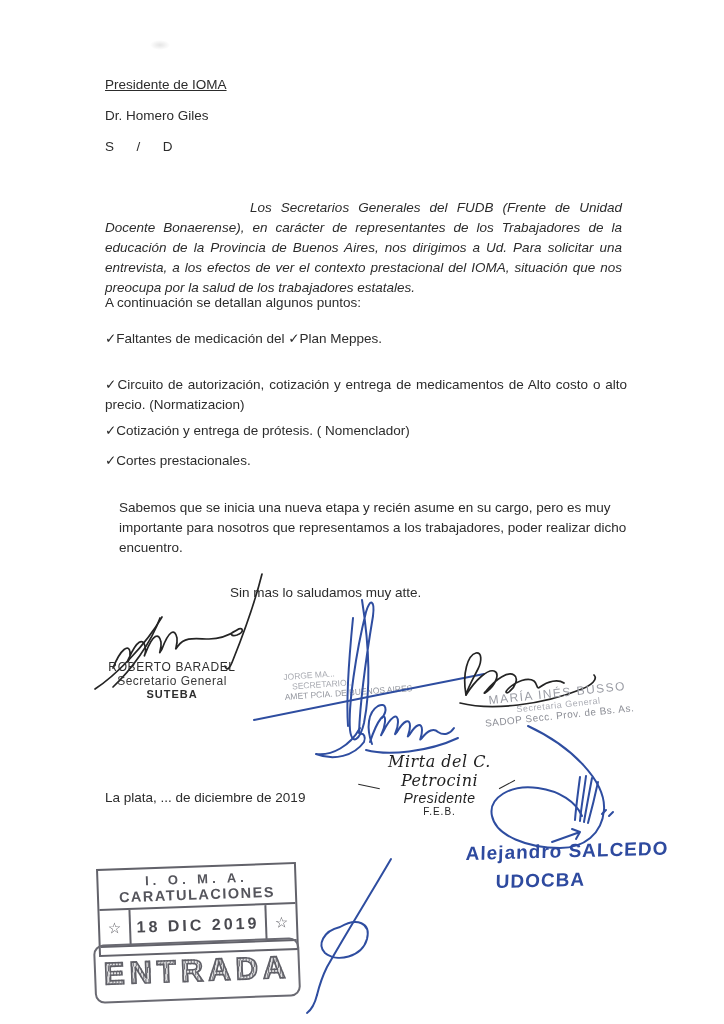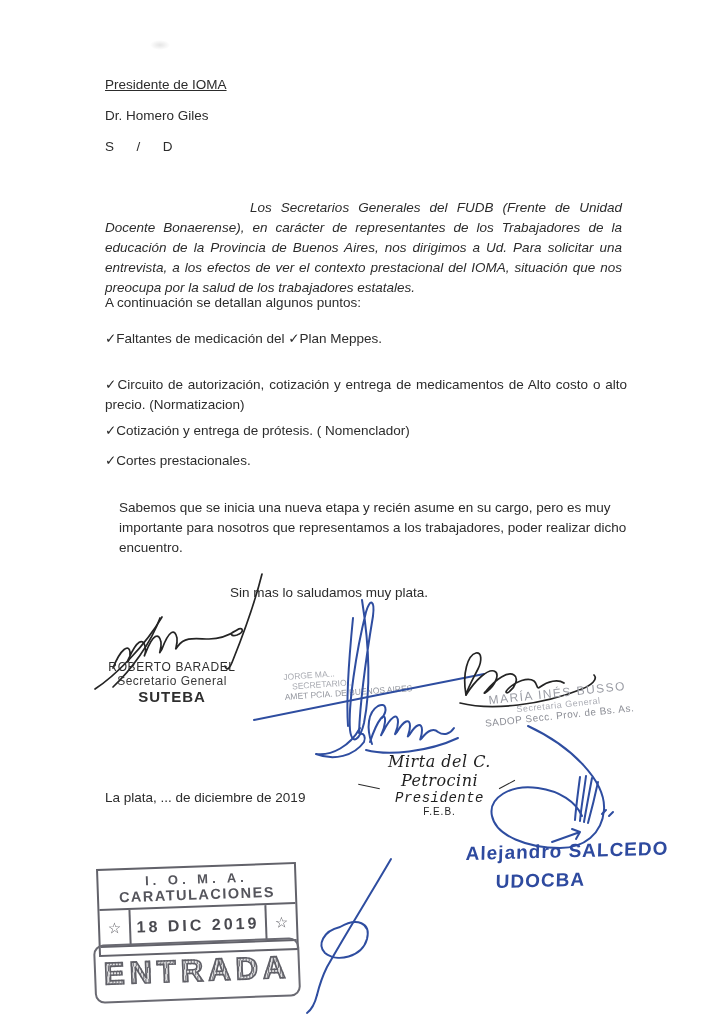--- a/index.html
+++ b/index.html
@@ -17,25 +17,25 @@
   .sig-stroke{fill:none;stroke-linecap:round;stroke-linejoin:round;}
   .sig-black{stroke:#242424;stroke-width:1.7;}
   .sig-blue{stroke:#2e4da0;stroke-width:2;}
   .stamp-text-block{text-align:center;letter-spacing:.5px;}
   .gray-stamp{color:#a9abb2;transform-origin:left top;}
   .smudge{width:20px;height:10px;border-radius:50%;
     background:radial-gradient(closest-side,rgba(0,0,0,.10),rgba(0,0,0,0));}
   
   .sig-name{font-size:12px;letter-spacing:.6px;color:#2e2e2e;}
   .sig-title{font-size:12px;color:#3a3a3a;}
-  .sig-org{font-size:15px;font-weight:bold;letter-spacing:1px;color:#2e2e2e;}
+  .sig-org{font-size:11px;font-weight:bold;letter-spacing:1px;color:#2e2e2e;}
   
   .script-name{font-family:"DejaVu Serif","Liberation Serif",serif;font-style:italic;
     font-size:16px;color:#1f1f1f;}
-  .script-title{font-family:Liberation Mono, monospace;font-style:italic;
+  .script-title{font-family:Liberation Sans, sans-serif;font-style:italic;
     font-size:14px;color:#1f1f1f;}
   .feb{font-size:10px;letter-spacing:1px;color:#222;}
   .flourish{height:0;border-top:1.6px solid #2b2b2b;}
   
   .handwriting{color:#2e4a9f;font-weight:600;font-size:19px;letter-spacing:1px;
     transform:rotate(-1.5deg) skewX(-3deg);transform-origin:left top;}
   
   .stamp-box{border:2.5px solid #62626a;color:#4f4f56;transform:rotate(-2deg);
     transform-origin:left top;background:rgba(255,255,255,0);}
   .stamp-org{font-size:13px;font-weight:bold;letter-spacing:4px;text-align:center;
@@ -76,21 +76,21 @@
   <div class="abs" style="left:105px;top:293px;width:522px;">
     <div class="body-text" style="margin-bottom:16px;">A continuación se detallan algunos puntos:</div>
     <div class="body-text" style="margin-bottom:26px;">✓Faltantes de medicación del ✓Plan Meppes.</div>
     <div class="body-text justify" style="margin-bottom:6px;">✓Circuito de autorización, cotización y entrega de medicamentos de Alto costo o alto precio. (Normatizacion)</div>
     <div class="body-text" style="margin-bottom:10px;">✓Cotización y entrega de prótesis. ( Nomenclador)</div>
     <div class="body-text" style="margin-bottom:9px;">✓Cortes prestacionales.</div>
   </div>
 
   <div class="abs body-text" style="left:105px;top:498px;width:520px;margin-left:14px;">Sabemos que se inicia una nueva etapa y recién asume en su cargo, pero es muy importante para nosotros que representamos a los trabajadores, poder realizar dicho encuentro.</div>
 
-  <div class="abs body-text" style="left:230px;top:583px;">Sin mas lo saludamos muy plata.</div>
+  <div class="abs body-text" style="left:230px;top:583px;">Sin mas lo saludamos muy atte.</div>
 
   <svg class="abs" style="left:85px;top:560px;" width="185" height="145" viewBox="0 0 185 145">
     <path class="sig-stroke sig-black" d="M177,14 C170,42 156,80 148,100 C145,108 142,112 140,106"></path>
     <path class="sig-stroke sig-black" d="M77,57 C60,86 30,116 10,129"></path>
     <path class="sig-stroke sig-black" d="M75,58 C66,83 46,110 28,127"></path>
     <path class="sig-stroke sig-black" d="M28,108 C36,88 44,84 45,92 C46,100 40,106 44,98
       C52,80 58,78 60,86 C62,94 57,100 61,92 C68,74 74,72 76,82 C77,90 72,97 77,89
       C84,70 90,68 92,78 C93,86 88,93 93,86 C100,76 112,79 124,79 C136,79 146,74 152,70
       C158,66 160,72 152,75 C146,77 144,73 150,71"></path>
   </svg>

